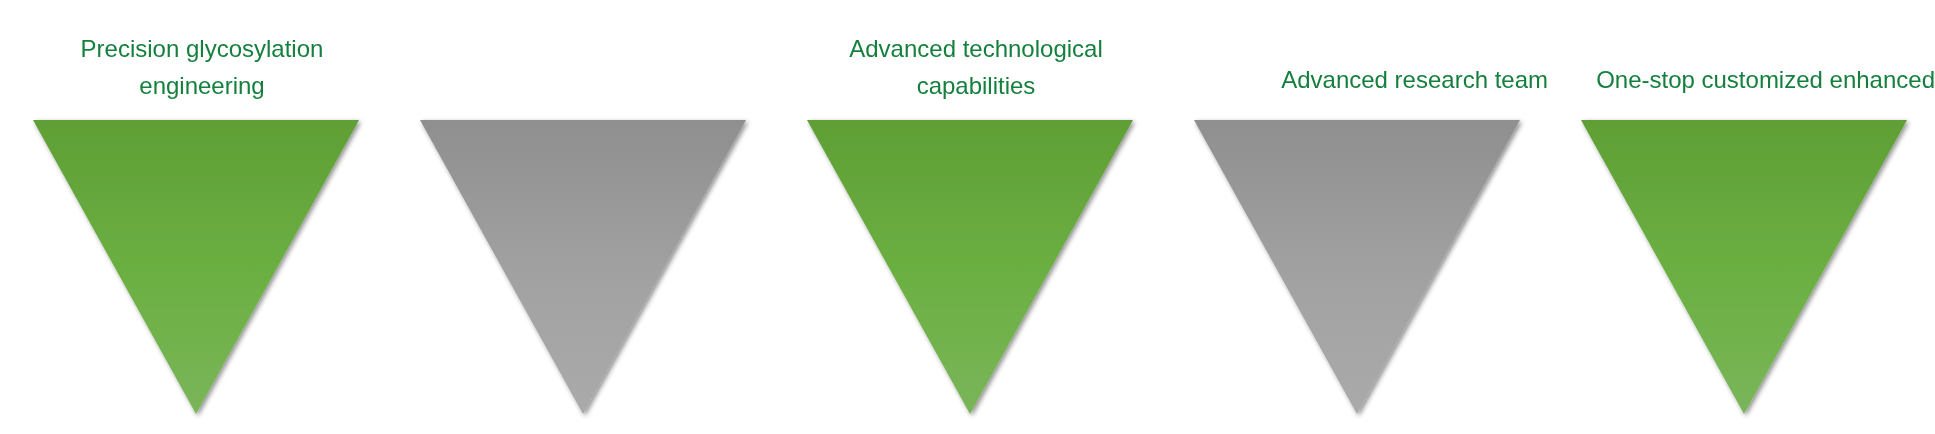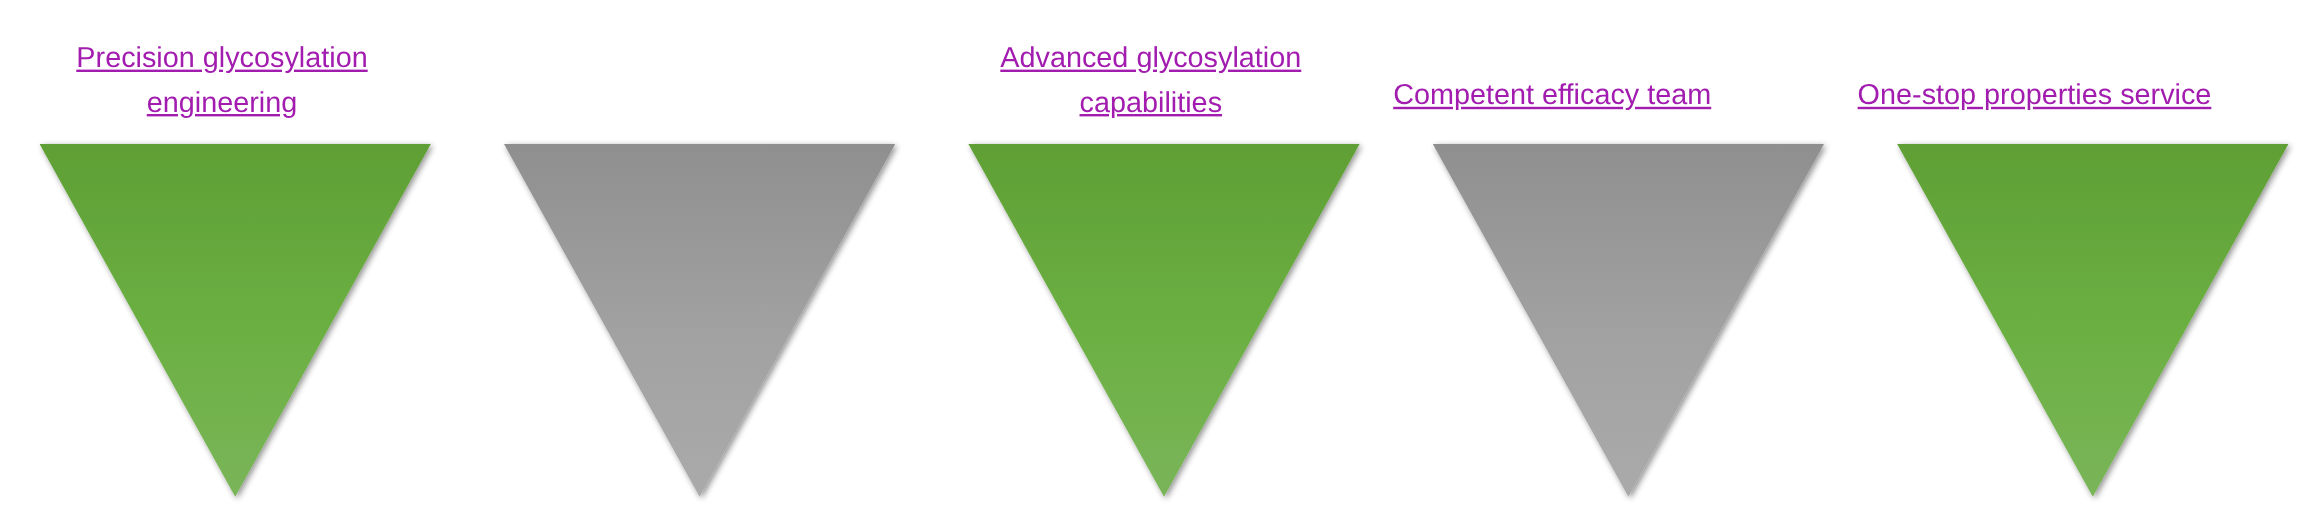--- a/index.html
+++ b/index.html
@@ -21,26 +21,25 @@
     height: 434px;
   }
   .label {
     position: absolute;
     left: 0;
     width: 387px;
     top: 28px;
     height: 78px;
     display: flex;
     align-items: center;
-    justify-content: flex-start;
+    justify-content: flex-end;
     text-align: center;
-    color: #a21caf;
+    color: #15803d;
     font-size: 24px;
     line-height: 37px;
-    text-decoration: underline;
   }
   .label span {
     display: block;
     max-width: 370px;
   }
   .tri {
     position: absolute;
     top: 118px;
     width: 330px;
     height: 300px;
@@ -86,36 +85,36 @@
 </div>
 
 <div class="item" style="left:387px;">
   <svg class="tri" style="left:31px;" viewBox="0 0 330 300">
     <polygon points="2,2 328,2 165,296" fill="url(#gradGrey)" filter="url(#shadow)"></polygon>
   </svg>
 </div>
 
 <div class="item" style="left:774px;">
   <div class="label">
-    <span>Advanced glycosylation capabilities</span>
+    <span>Advanced technological capabilities</span>
   </div>
   <svg class="tri" style="left:31px;" viewBox="0 0 330 300">
     <polygon points="2,2 328,2 165,296" fill="url(#gradGreen)" filter="url(#shadow)"></polygon>
   </svg>
 </div>
 
 <div class="item" style="left:1161px;">
   <div class="label" style="top:40px;">
-    <span>Competent efficacy team</span>
+    <span>Advanced research team</span>
   </div>
   <svg class="tri" style="left:31px;" viewBox="0 0 330 300">
     <polygon points="2,2 328,2 165,296" fill="url(#gradGrey)" filter="url(#shadow)"></polygon>
   </svg>
 </div>
 
 <div class="item" style="left:1548px;">
   <div class="label" style="top:40px;">
-    <span>One-stop properties service</span>
+    <span>One-stop customized enhanced</span>
   </div>
   <svg class="tri" style="left:31px;" viewBox="0 0 330 300">
     <polygon points="2,2 328,2 165,296" fill="url(#gradGreen)" filter="url(#shadow)"></polygon>
   </svg>
 </div>
 
 </body></html>

